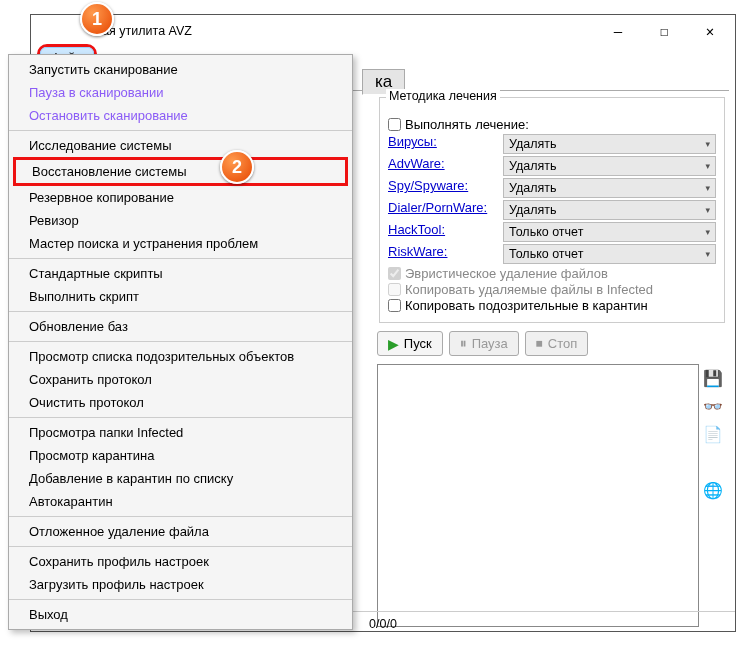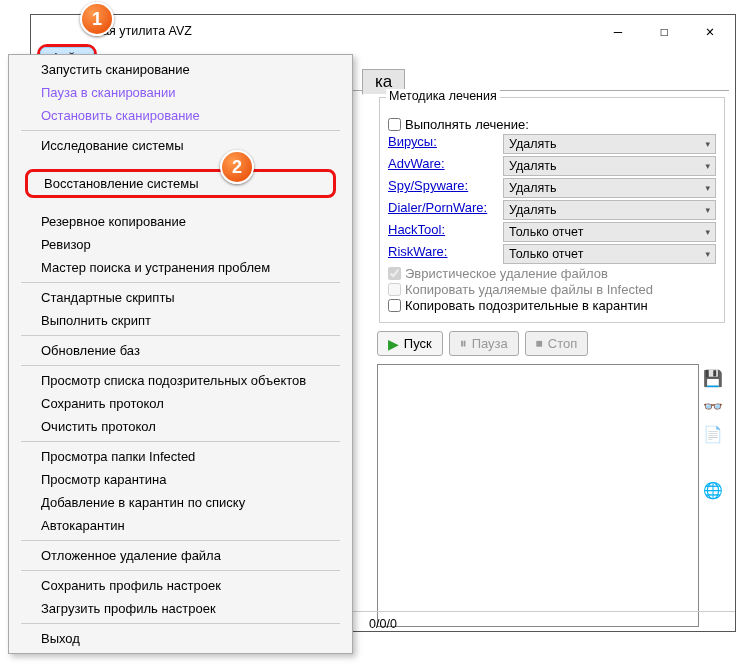--- a/index.html
+++ b/index.html
@@ -30,25 +30,25 @@
   .button-row { display:flex; gap:6px; margin: 6px 0; }
   .run-btn { display:flex; align-items:center; border:1px solid #aaa; border-radius:3px; padding: 3px 10px; font-size:13px; background:#f5f5f5;}
   .run-btn .glyph { margin-right:5px; font-size:14px;}
   .run-btn.disabled { color:#999; background:#f0f0f0;}
   .log-area { flex:1; display:flex; margin-top:2px; }
   .log-box { flex:1; border:1px solid #888; background:#fff; }
   .log-toolbar { width:28px; display:flex; flex-direction:column; align-items:center; gap:8px; padding-top:4px;}
   .tool-ico { width:20px; height:20px; display:flex; align-items:center; justify-content:center; font-size:16px;}
   .statusbar { height: 20px; border-top:1px solid #ccc; display:flex; align-items:flex-end; justify-content:center; font-size:12.5px; position:absolute; bottom:0; left:0; right:0;}
   
-  .dropdown { position:absolute; left:8px; top:54px; width: 345px; background:#f5f5f5; border:1px solid #aaa; box-shadow: 3px 3px 6px rgba(0,0,0,0.25); padding: 3px 12px; z-index:5;}
+  .dropdown { position:absolute; left:8px; top:54px; width: 345px; background:#f5f5f5; border:1px solid #aaa; box-shadow: 3px 3px 6px rgba(0,0,0,0.25); padding: 3px 0; z-index:5;}
   .dd-item { padding: 4px 20px; font-size:13px; cursor:pointer;}
   .dd-item.disabled { color:#8b5cf6; }
   .dd-sep { border-top:1px solid #ccc; margin: 3px 0; }
-  .dd-highlight-wrap { border:3px solid #e11; border-radius:8px; margin: 12px 4px; padding:0;}
+  .dd-highlight-wrap { border:3px solid #e11; border-radius:0; margin: 0 4px; padding:0;}
   .dd-highlight-wrap .dd-item { padding:4px 16px;}
   
   .callout { position:absolute; width:34px; height:34px; border-radius:50%; background: radial-gradient(circle at 35% 30%, #ff9a4d, #e64500); border:2px solid #fff; box-shadow: 0 1px 3px rgba(0,0,0,.5); color:#fff; font-weight:bold; font-size:18px; display:flex; align-items:center; justify-content:center; z-index:10;}
 </style>
 </head>
 <body>
 
 <div class="window">
   <div class="titlebar">
     <span class="title">сная утилита AVZ</span>

